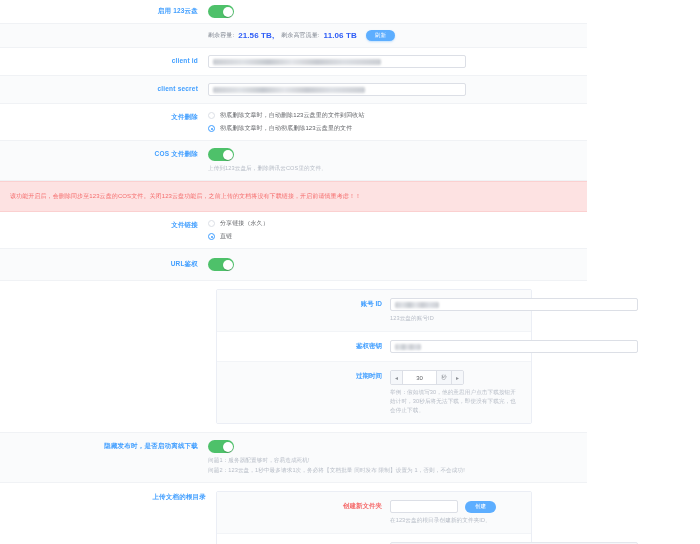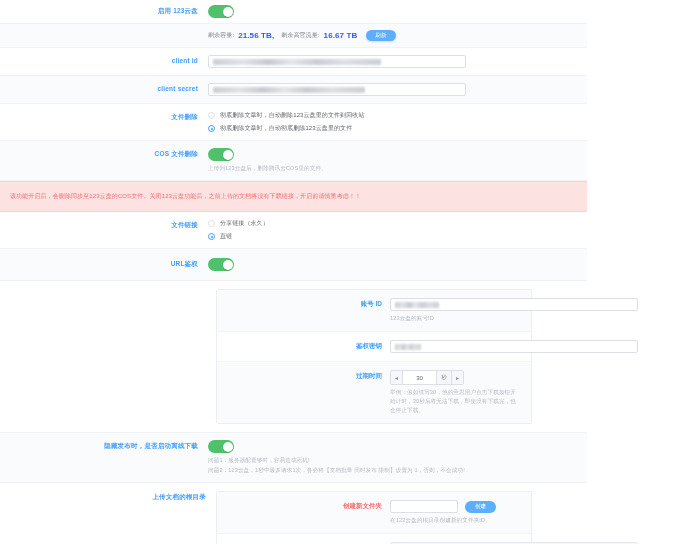--- a/index.html
+++ b/index.html
@@ -114,21 +114,21 @@
     </div>
   </div>
 
   <div class="row plain" style="padding-top:6px;padding-bottom:6px;">
     <div class="lbl"></div>
     <div class="ctl">
       <div class="quota">
         <span>剩余容量:</span>
         <span class="qnum">21.56 TB,</span>
         <span style="margin-left:3px;">剩余高官流量:</span>
-        <span class="qnum">16.67 TB</span>
+        <span class="qnum">11.06 TB</span>
         <span class="btn-pill" style="margin-left:5px;">刷新</span>
       </div>
     </div>
   </div>
 
   <div class="row white">
     <div class="lbl">client id</div>
     <div class="ctl">
       <div class="inp" style="width:258px;">
         <span class="redact" style="width:168px;"></span>

